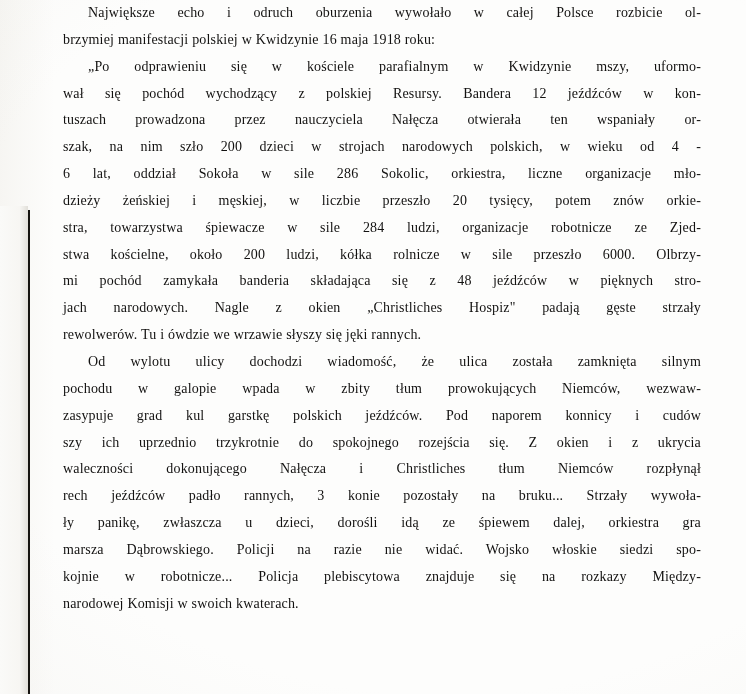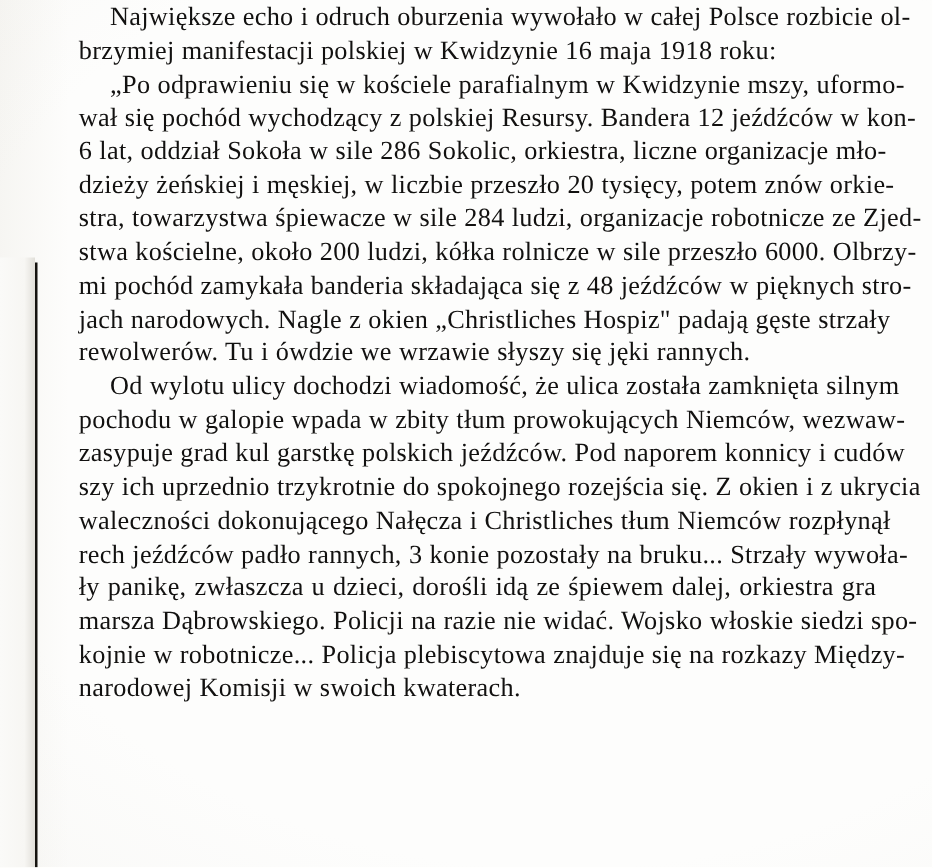--- a/index.html
+++ b/index.html
@@ -46,21 +46,21 @@
   #text-block {
     position: absolute;
     left: 63px;
     top: 0px;
     width: 638px;
   }
   p.para {
     margin: 0;
     text-indent: 25px;
     text-align: justify;
-    font-size: 21px;
+    font-size: 14px;
     line-height: 26.85px;
     color: #121110;
     letter-spacing: 0.01em;
     word-spacing: 0.01em;
     -webkit-font-smoothing: antialiased;
   }
   
   p.para .ln {
     display: block;
     text-align: justify;
@@ -87,20 +87,22 @@
   <div id="scan-edge-line" style="background: rgb(21, 19, 15);"></div>
 
   <div id="text-block">
     <p class="para" id="para-1" style="color: rgb(18, 17, 16);">
         <span class="ln first">Największe echo i odruch oburzenia wywołało w całej Polsce rozbicie ol-</span>
         <span class="ln last">brzymiej manifestacji polskiej w Kwidzynie 16 maja 1918 roku:</span>
       </p>
     <p class="para" id="para-2" style="color: rgb(18, 17, 16);">
         <span class="ln first">„Po odprawieniu się w kościele parafialnym w Kwidzynie mszy, uformo-</span>
         <span class="ln">wał się pochód wychodzący z polskiej Resursy. Bandera 12 jeźdźców w kon-</span>
+        <span class="ln">tuszach prowadzona przez nauczyciela Nałęcza otwierała ten wspaniały or-</span>
+        <span class="ln">szak, na nim szło 200 dzieci w strojach narodowych polskich, w wieku od 4 -</span>
         <span class="ln">6 lat, oddział Sokoła w sile 286 Sokolic, orkiestra, liczne organizacje mło-</span>
         <span class="ln">dzieży żeńskiej i męskiej, w liczbie przeszło 20 tysięcy, potem znów orkie-</span>
         <span class="ln">stra, towarzystwa śpiewacze w sile 284 ludzi, organizacje robotnicze ze Zjed-</span>
         <span class="ln">stwa kościelne, około 200 ludzi, kółka rolnicze w sile przeszło 6000. Olbrzy-</span>
         <span class="ln">mi pochód zamykała banderia składająca się z 48 jeźdźców w pięknych stro-</span>
         <span class="ln">jach narodowych. Nagle z okien „Christliches Hospiz" padają gęste strzały</span>
         <span class="ln last">rewolwerów. Tu i ówdzie we wrzawie słyszy się jęki rannych.</span>
       </p>
     <p class="para" id="para-3" style="color: rgb(18, 17, 16);">
         <span class="ln first">Od wylotu ulicy dochodzi wiadomość, że ulica została zamknięta silnym</span>

